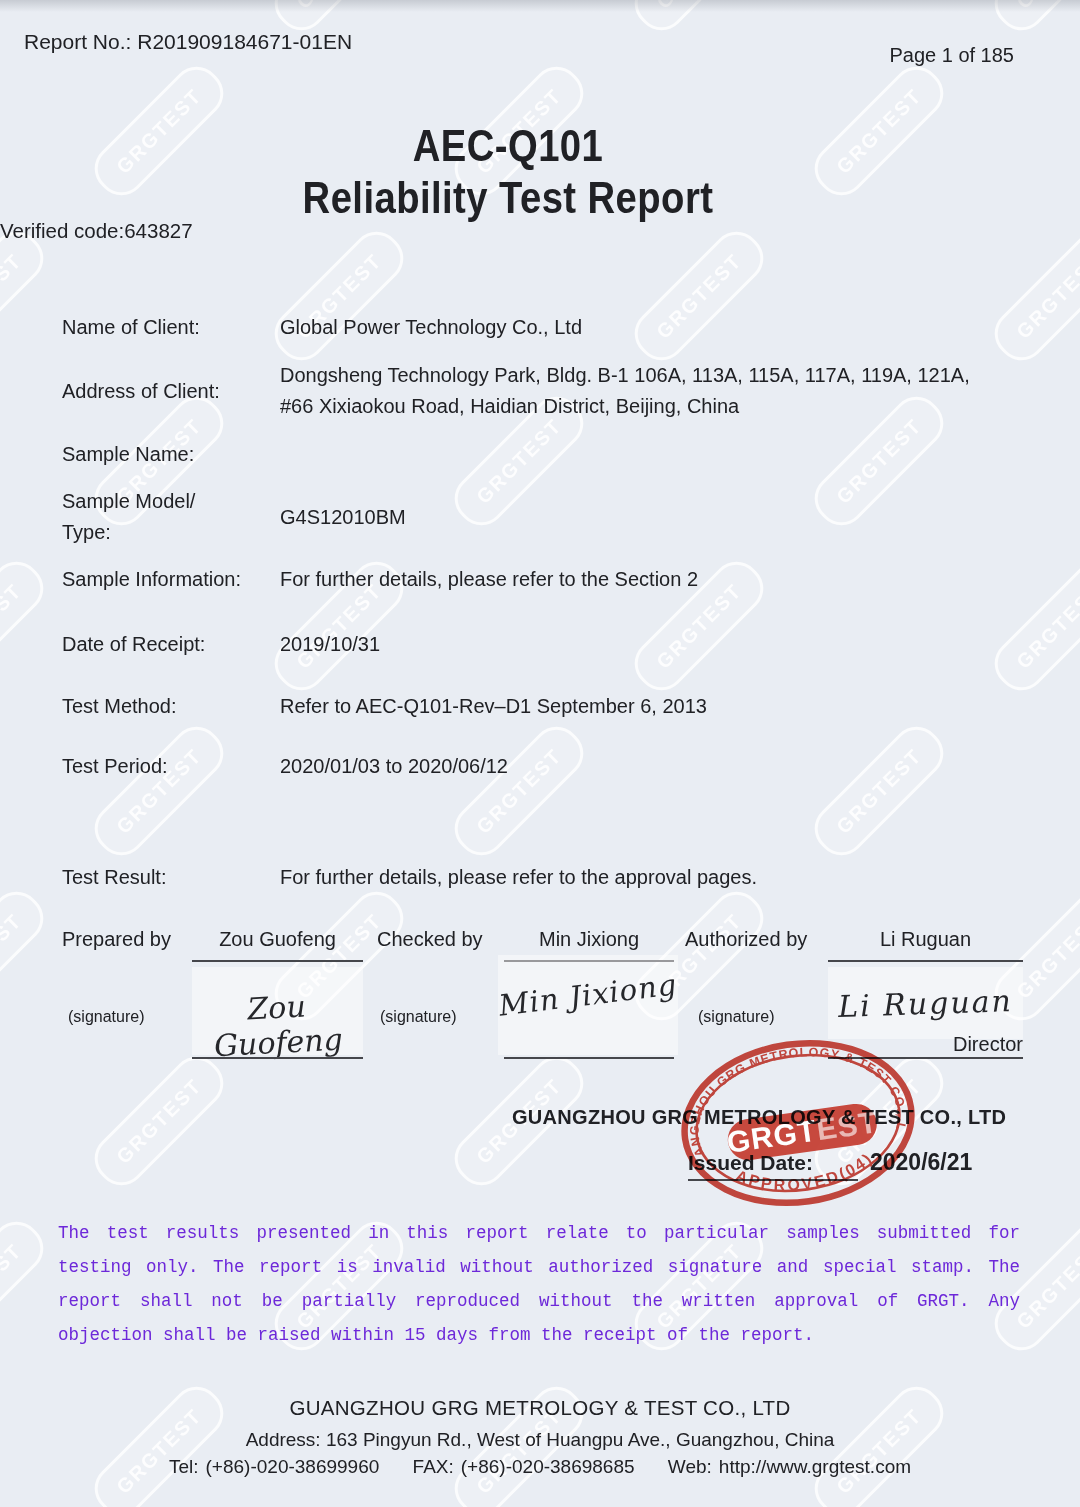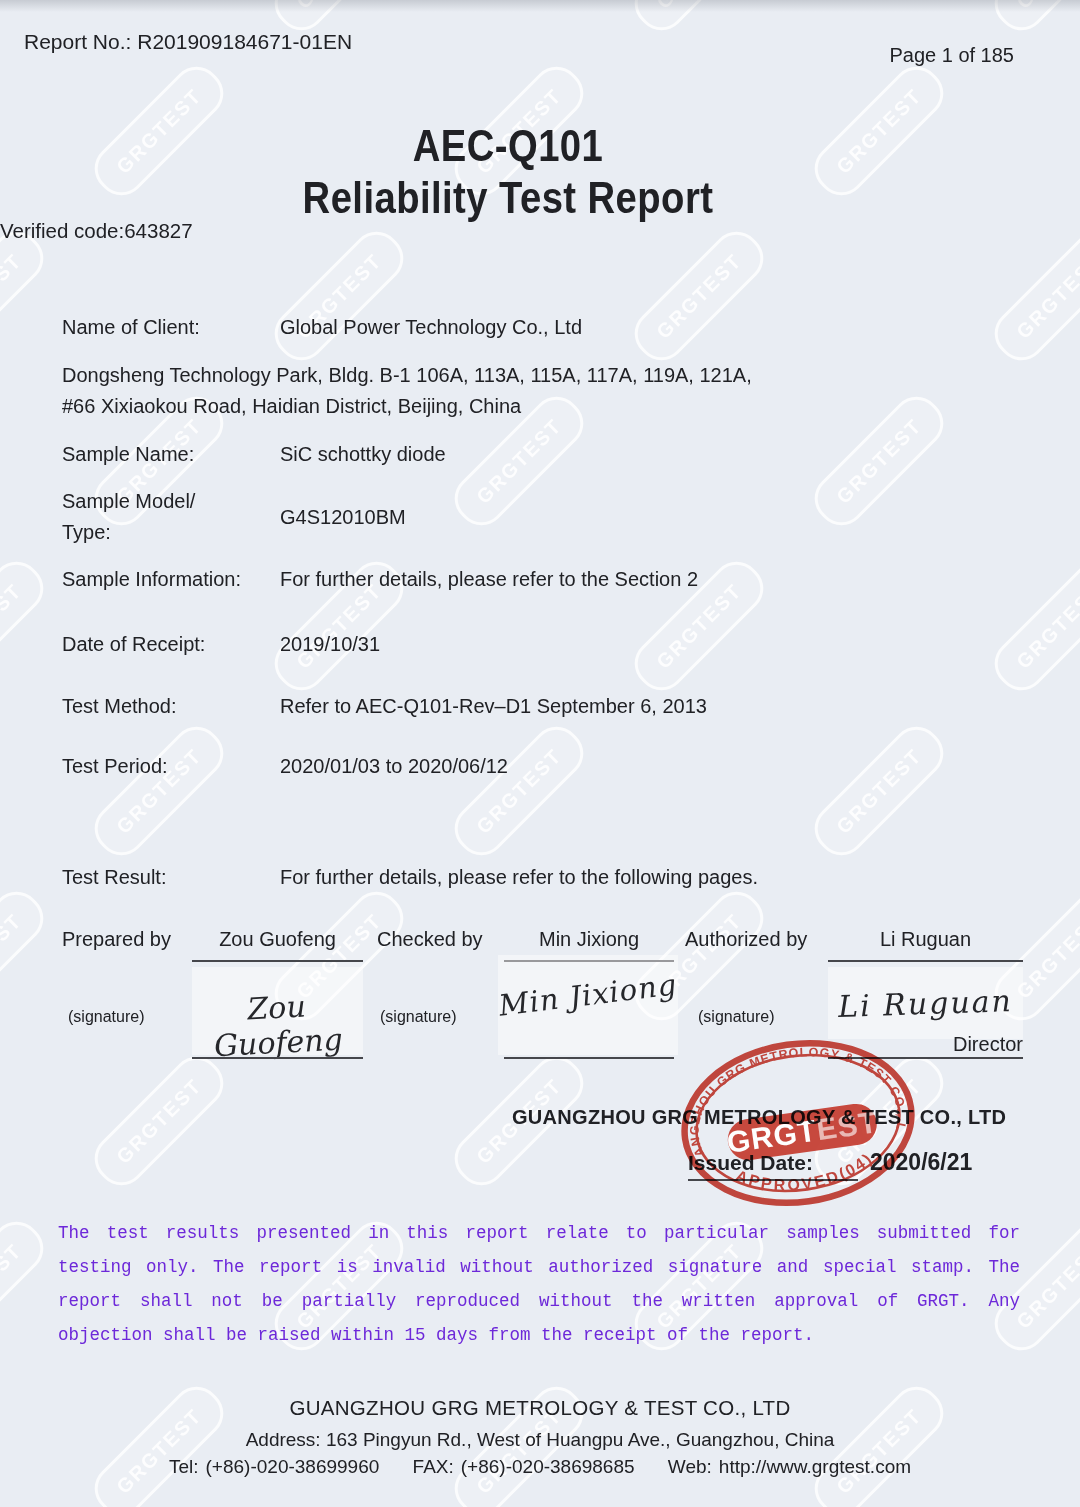--- a/index.html
+++ b/index.html
@@ -132,26 +132,26 @@
 
     <div class="abs title-line title1">AEC-Q101</div>
     <div class="abs title-line title2">Reliability Test Report</div>
     <div class="abs verified">Verified code:643827</div>
 
     <div class="abs frow r1">
       <div class="flabel">Name of Client:</div>
       <div class="fvalue">Global Power Technology Co., Ltd</div>
     </div>
     <div class="abs frow r2">
+      <div class="flabel">Address of Client:</div>
       <div class="fvalue">Dongsheng Technology Park, Bldg. B-1 106A, 113A, 115A, 117A, 119A, 121A,
 #66 Xixiaokou Road, Haidian District, Beijing, China</div>
     </div>
     <div class="abs frow r3">
       <div class="flabel">Sample Name:</div>
-      <div class="fvalue">SiC schottky diode</div>
     </div>
     <div class="abs frow r4">
       <div class="flabel">Sample Model/
 Type:</div>
       <div class="fvalue">G4S12010BM</div>
     </div>
     <div class="abs frow r5">
       <div class="flabel">Sample Information:</div>
       <div class="fvalue">For further details, please refer to the Section 2</div>
     </div>
@@ -162,21 +162,21 @@
     <div class="abs frow r7">
       <div class="flabel">Test Method:</div>
       <div class="fvalue">Refer to AEC-Q101-Rev–D1 September 6, 2013</div>
     </div>
     <div class="abs frow r8">
       <div class="flabel">Test Period:</div>
       <div class="fvalue">2020/01/03 to 2020/06/12</div>
     </div>
     <div class="abs frow r9">
       <div class="flabel">Test Result:</div>
-      <div class="fvalue">For further details, please refer to the following pages.</div>
+      <div class="fvalue">For further details, please refer to the approval pages.</div>
     </div>
 
     <div class="abs role role1">Prepared by</div>
     <div class="abs sname sname1">Zou Guofeng</div>
     <div class="abs role role2">Checked by</div>
     <div class="abs sname sname2">Min Jixiong</div>
     <div class="abs role role3">Authorized by</div>
     <div class="abs sname sname3">Li Ruguan</div>
     <div class="abs sline l1a"></div>
     <div class="abs sline l2a"></div>

